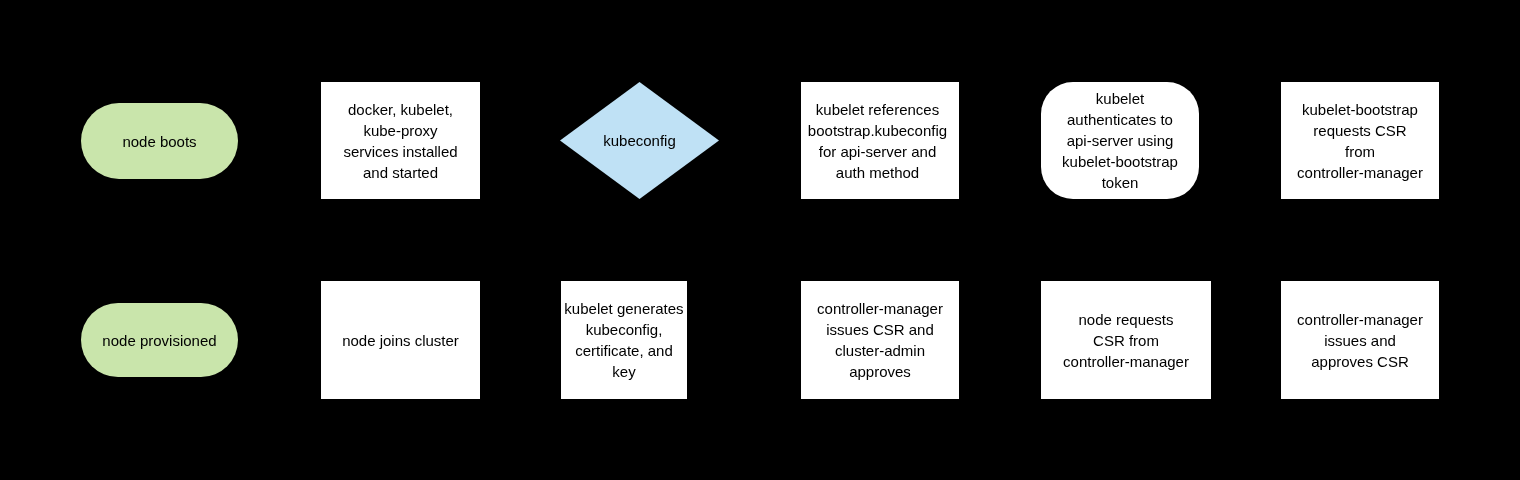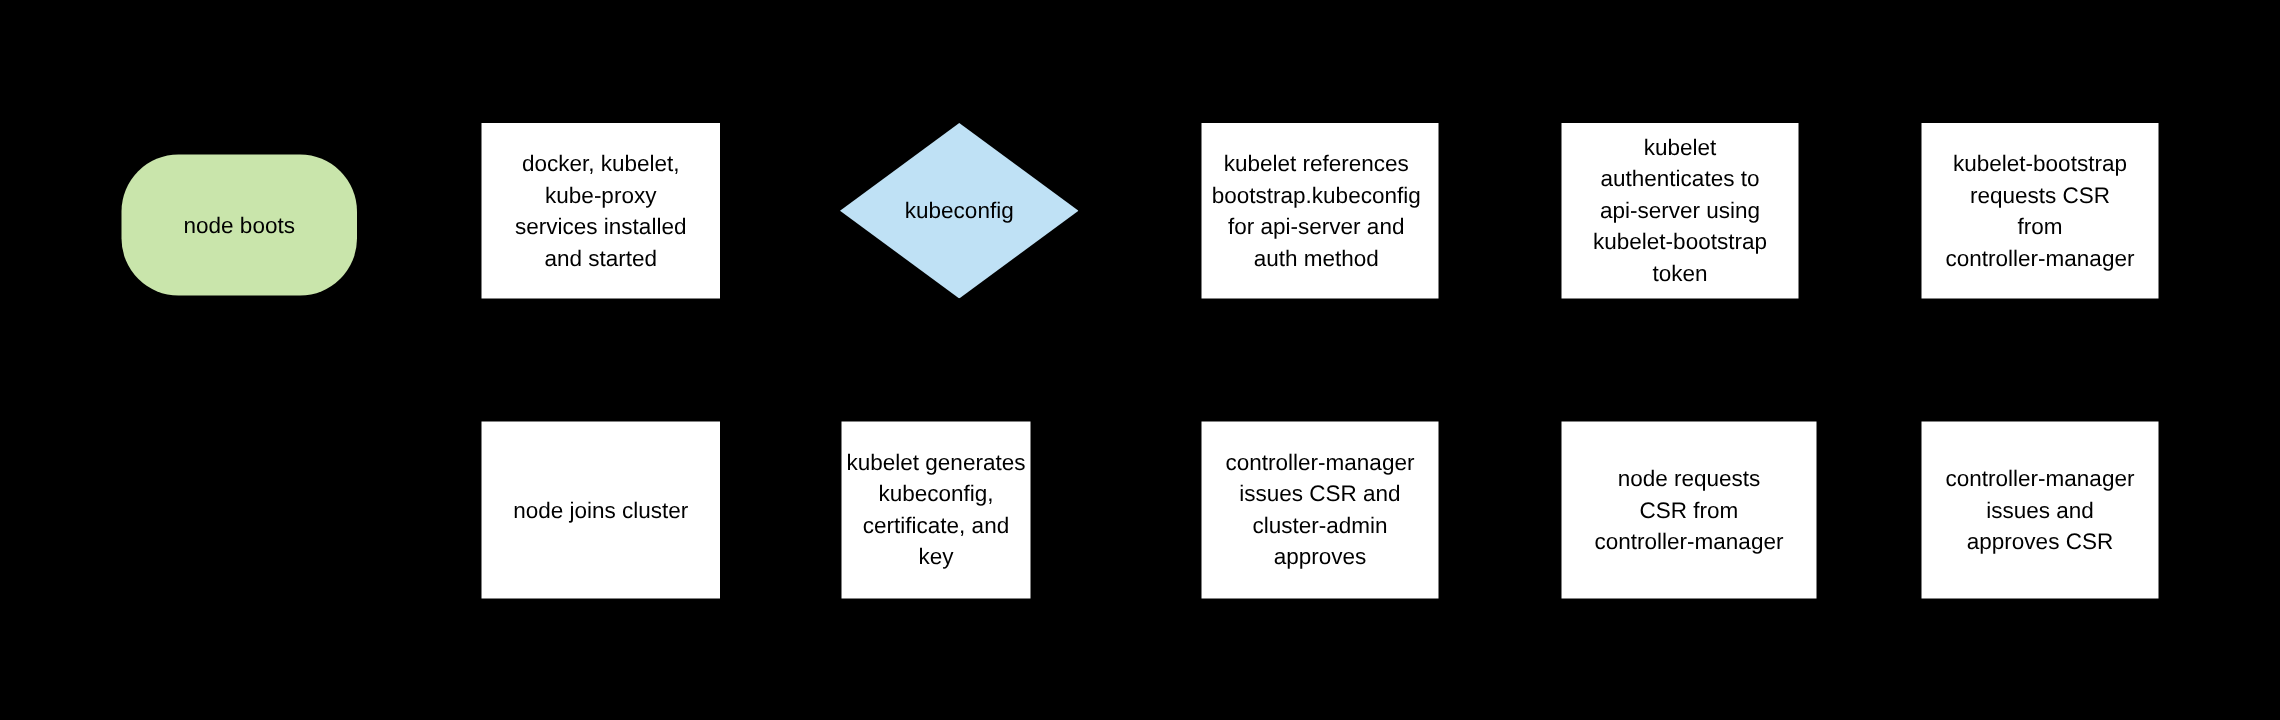--- a/index.html
+++ b/index.html
@@ -64,51 +64,54 @@
     white-space: pre-line;
     overflow: visible;
     width: 168px;
     margin-left: -5px;
   }
 </style>
 </head>
 <body>
 
 <div id="canvas" style="background: rgb(0, 0, 0);">
-    <div class="node shape-pill" style="left: 81px; top: 103px; width: 157px; height: 94px; background: rgb(201, 229, 171);">
+    <div class="node shape-pill" style="left: 81px; top: 103px; width: 157px; height: 76px; background: rgb(201, 229, 171);">
       <span class="label">node boots</span>
     </div>
     <div class="node shape-rect" style="left: 321px; top: 82px; width: 159px; height: 117px; background: rgb(255, 255, 255);">
       <span class="label">docker, kubelet,
 kube-proxy
 services installed
 and started</span>
     </div>
     <div class="node shape-diamond" style="left: 560px; top: 82px; width: 159px; height: 117px;">
       <div class="diamond-bg"></div>
       <span class="label">kubeconfig</span>
     </div>
     <div class="node shape-rect overflow-text" style="left: 801px; top: 82px; width: 158px; height: 117px; background: rgb(255, 255, 255);">
       <span class="label">kubelet references
 bootstrap.kubeconfig
 for api-server and
 auth method</span>
     </div>
-    <div class="node shape-rect" style="left: 1041px; top: 82px; width: 158px; height: 117px; background: rgb(255, 255, 255);">
+    <div class="node shape-rect" style="left: 1041px; top: 82px; width: 158px; height: 117px; background: rgb(255, 255, 255); border-radius: 32px;">
       <span class="label">kubelet
 authenticates to
 api-server using
 kubelet-bootstrap
 token</span>
     </div>
     <div class="node shape-rect" style="left: 1281px; top: 82px; width: 158px; height: 117px; background: rgb(255, 255, 255);">
       <span class="label">kubelet-bootstrap
 requests CSR
 from
 controller-manager</span>
+    </div>
+    <div class="node shape-pill" style="left: 81px; top: 303px; width: 157px; height: 74px; background: rgb(201, 229, 171);">
+      <span class="label">node provisioned</span>
     </div>
     <div class="node shape-rect" style="left: 321px; top: 281px; width: 159px; height: 118px; background: rgb(255, 255, 255); text-align: center;">
       <span class="label">node joins cluster</span>
     </div>
     <div class="node shape-rect" style="left: 561px; top: 281px; width: 126px; height: 118px; background: rgb(255, 255, 255);">
       <span class="label">kubelet generates
 kubeconfig,
 certificate, and key</span>
     </div>
     <div class="node shape-rect" style="left: 801px; top: 281px; width: 158px; height: 118px; background: rgb(255, 255, 255);">

